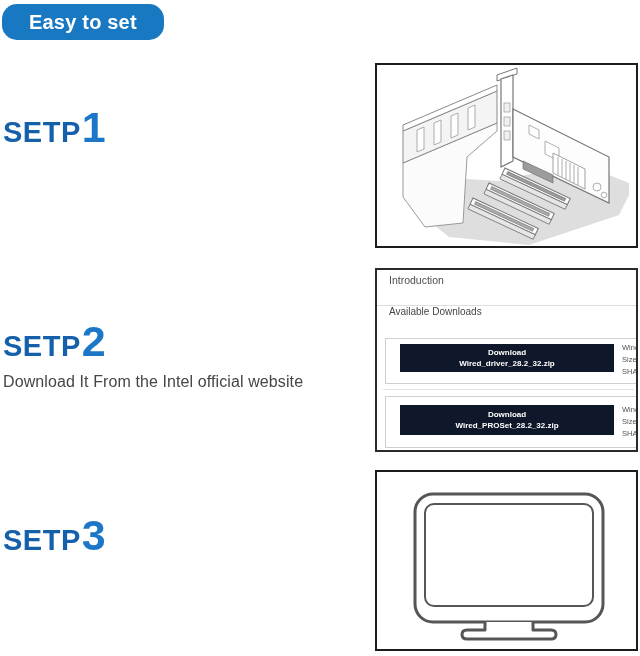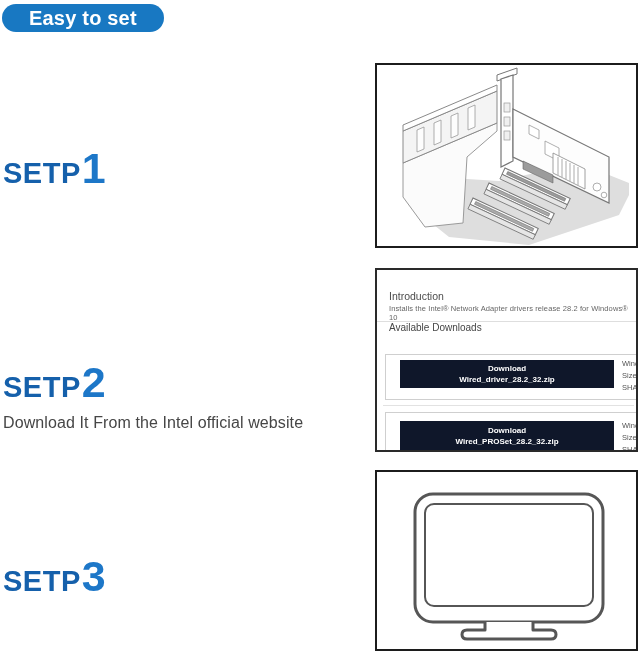--- a/index.html
+++ b/index.html
@@ -2,44 +2,44 @@
 <html><head>
 <meta charset="utf-8">
 <style>
   * { margin:0; padding:0; box-sizing:border-box; }
   html,body { background:#ffffff; }
   body { font-family:"Liberation Sans", sans-serif; }
   .canvas { position:relative; width:640px; height:656px; background:#fff; overflow:hidden; }
 
   
   .banner {
-    position:absolute; left:2px; top:4px; height:28px;
+    position:absolute; left:2px; top:4px; height:36px;
     background:#1878c2; color:#fff; border-radius:15px;
     display:inline-flex; align-items:center; padding:0 27px;
     font-size:20px; font-weight:800; letter-spacing:0.2px;
   }
 
   
-  .step { position:absolute; left:3px;margin-top:41px; }
+  .step { position:absolute; left:3px; }
   .step .heading { display:flex; align-items:baseline; line-height:1; }
   .step .prefix { font-size:29px; font-weight:800; color:#1560ab; letter-spacing:0.5px; }
   .step .number { font-size:43px; font-weight:700; color:#1d77c8; margin-left:1px; }
   .step .desc { margin-top:10px; font-size:16px; color:#464646; letter-spacing:0.1px; }
   .step1 { top:106px; }
   .step2 { top:320px; }
   .step3 { top:514px; }
 
   
   .panel { position:absolute; left:375px; width:263px; background:#fff; border:2px solid #1c1c1c; overflow:hidden; }
   .panel1 { top:63px;  height:185px; }
   .panel2 { top:268px; height:184px; border-color:#2a2a2a; }
   .panel3 { top:470px; height:181px; }
 
   
-  .p2-inner { position:relative; width:100%; height:100%; font-family:"Liberation Sans", sans-serif;margin-top:16px; }
+  .p2-inner { position:relative; width:100%; height:100%; font-family:"Liberation Sans", sans-serif; }
   .p2-title { position:absolute; left:12px; top:4px; font-size:10.5px; color:#4d4d4d; font-weight:500; }
   .p2-desc  { position:absolute; left:12px; top:18px; font-size:7.5px; color:#666; letter-spacing:0.1px; }
   .p2-hr    { position:absolute; left:0; top:35px; width:100%; height:1px; background:#dedede; }
   .p2-avail { position:absolute; left:12px; top:36px; font-size:10px; color:#454545; font-weight:400; }
   .dl-card  { position:absolute; left:8px; width:252px; border:1px solid #cfcfcf; background:#fff; }
   .dl-card1 { top:68px; height:46px; }
   .dl-divider { position:absolute; left:6px; top:119px; width:251px; height:1px; background:#e2e2e2; }
   .dl-card2 { top:126px; height:52px; }
   .dl-btn {
     position:absolute; left:14px; width:214px; background:#0f172a; color:#fff;
@@ -136,21 +136,20 @@
       <line x1="197" y1="100" x2="197" y2="118" stroke="#888" stroke-width="0.7"></line>
       <line x1="201" y1="102" x2="201" y2="120" stroke="#888" stroke-width="0.7"></line>
       <circle cx="220" cy="122" r="4" fill="#ffffff" stroke="#999" stroke-width="0.8"></circle>
       <circle cx="227" cy="130" r="2.8" fill="#ffffff" stroke="#999" stroke-width="0.8"></circle>
     </svg>
   </div>
 
   <div class="panel panel2">
     <div class="p2-inner">
       <div class="p2-title">Introduction</div>
-      <div class="p2-desc">Installs the Intel® Network Adapter drivers release 28.2 for Windows® 10</div>
       <div class="p2-hr"></div>
       <div class="p2-avail">Available Downloads</div>
 
       <div class="dl-card dl-card1">
         <div class="dl-btn">
           <span>Download</span>
           <span>Wired_driver_28.2_32.zip</span>
         </div>
         <div class="dl-meta">
           <div>Wind</div>

